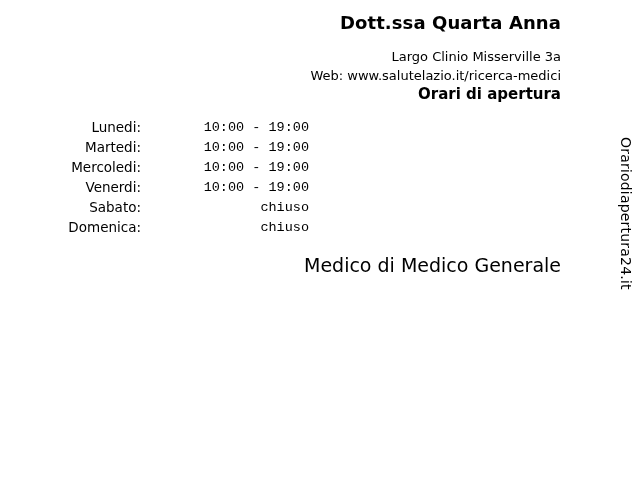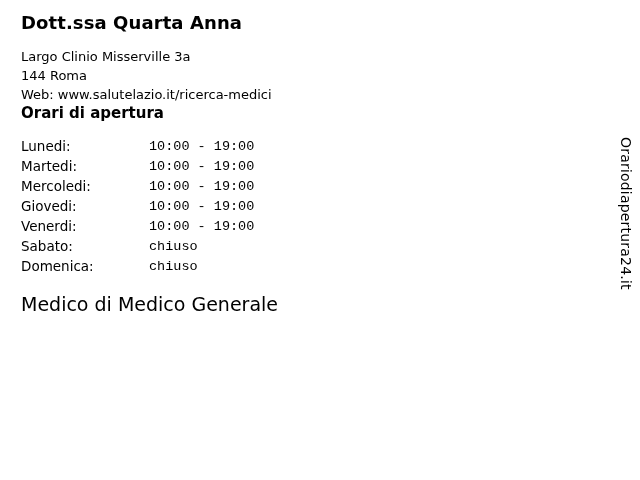--- a/index.html
+++ b/index.html
@@ -14,20 +14,21 @@
     font-family: "DejaVu Sans", sans-serif;
     color: #000000;
     overflow: hidden;
   }
   .page {
     position: absolute;
     left: 0;
     top: 0;
     width: 640px;
     height: 462px;
+    text-align: right;
   }
   .content {
     position: absolute;
     left: 21px;
     top: 11px;
     width: 540px;
   }
   .biz-title {
     font-size: 18px;
     font-weight: bold;
@@ -89,42 +90,37 @@
 <body>
 
 <div class="page">
 
   <div class="content">
 
     <h1 class="biz-title">Dott.ssa Quarta Anna</h1>
 
     <div class="address-block">
       <div class="address-line">Largo Clinio Misserville 3a</div>
-      <div class="address-line">144 Roma</div>
       <div class="address-line">Web: www.salutelazio.it/ricerca-medici</div>
     </div>
 
     <h2 class="section-heading">Orari di apertura</h2>
 
     <table class="hours">
       <tbody>
         <tr>
           <td class="day">Lunedi:</td>
           <td class="time">10:00 - 19:00</td>
         </tr>
         <tr>
           <td class="day">Martedi:</td>
           <td class="time">10:00 - 19:00</td>
         </tr>
         <tr>
           <td class="day">Mercoledi:</td>
-          <td class="time">10:00 - 19:00</td>
-        </tr>
-        <tr>
-          <td class="day">Giovedi:</td>
           <td class="time">10:00 - 19:00</td>
         </tr>
         <tr>
           <td class="day">Venerdi:</td>
           <td class="time">10:00 - 19:00</td>
         </tr>
         <tr>
           <td class="day">Sabato:</td>
           <td class="time">chiuso</td>
         </tr>

